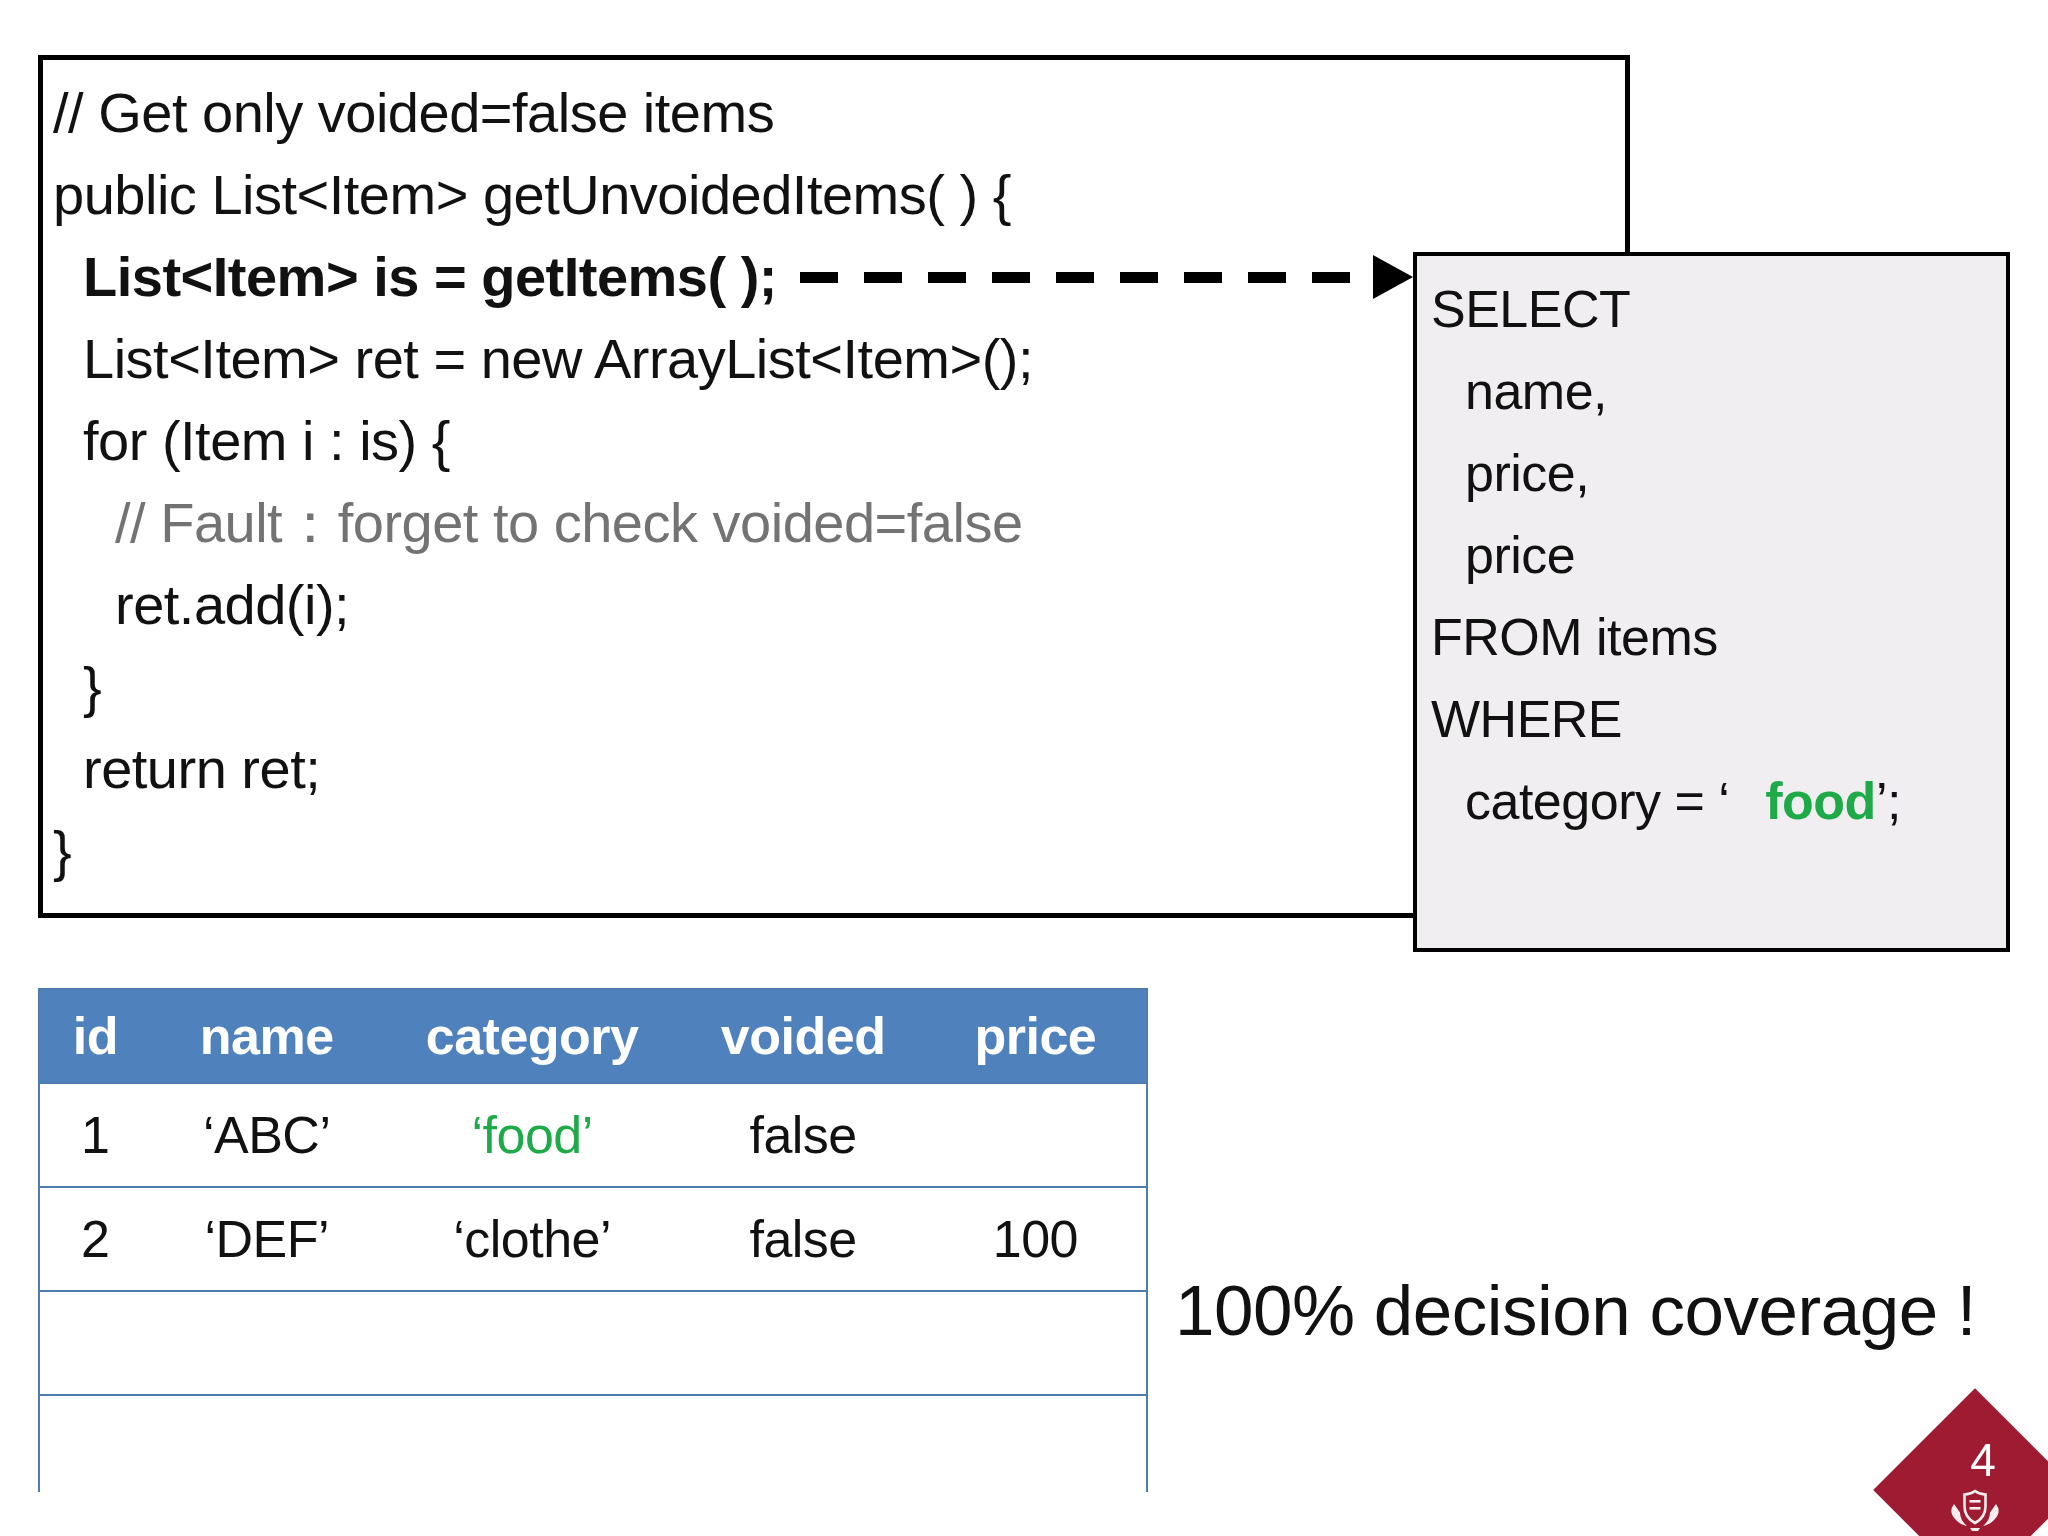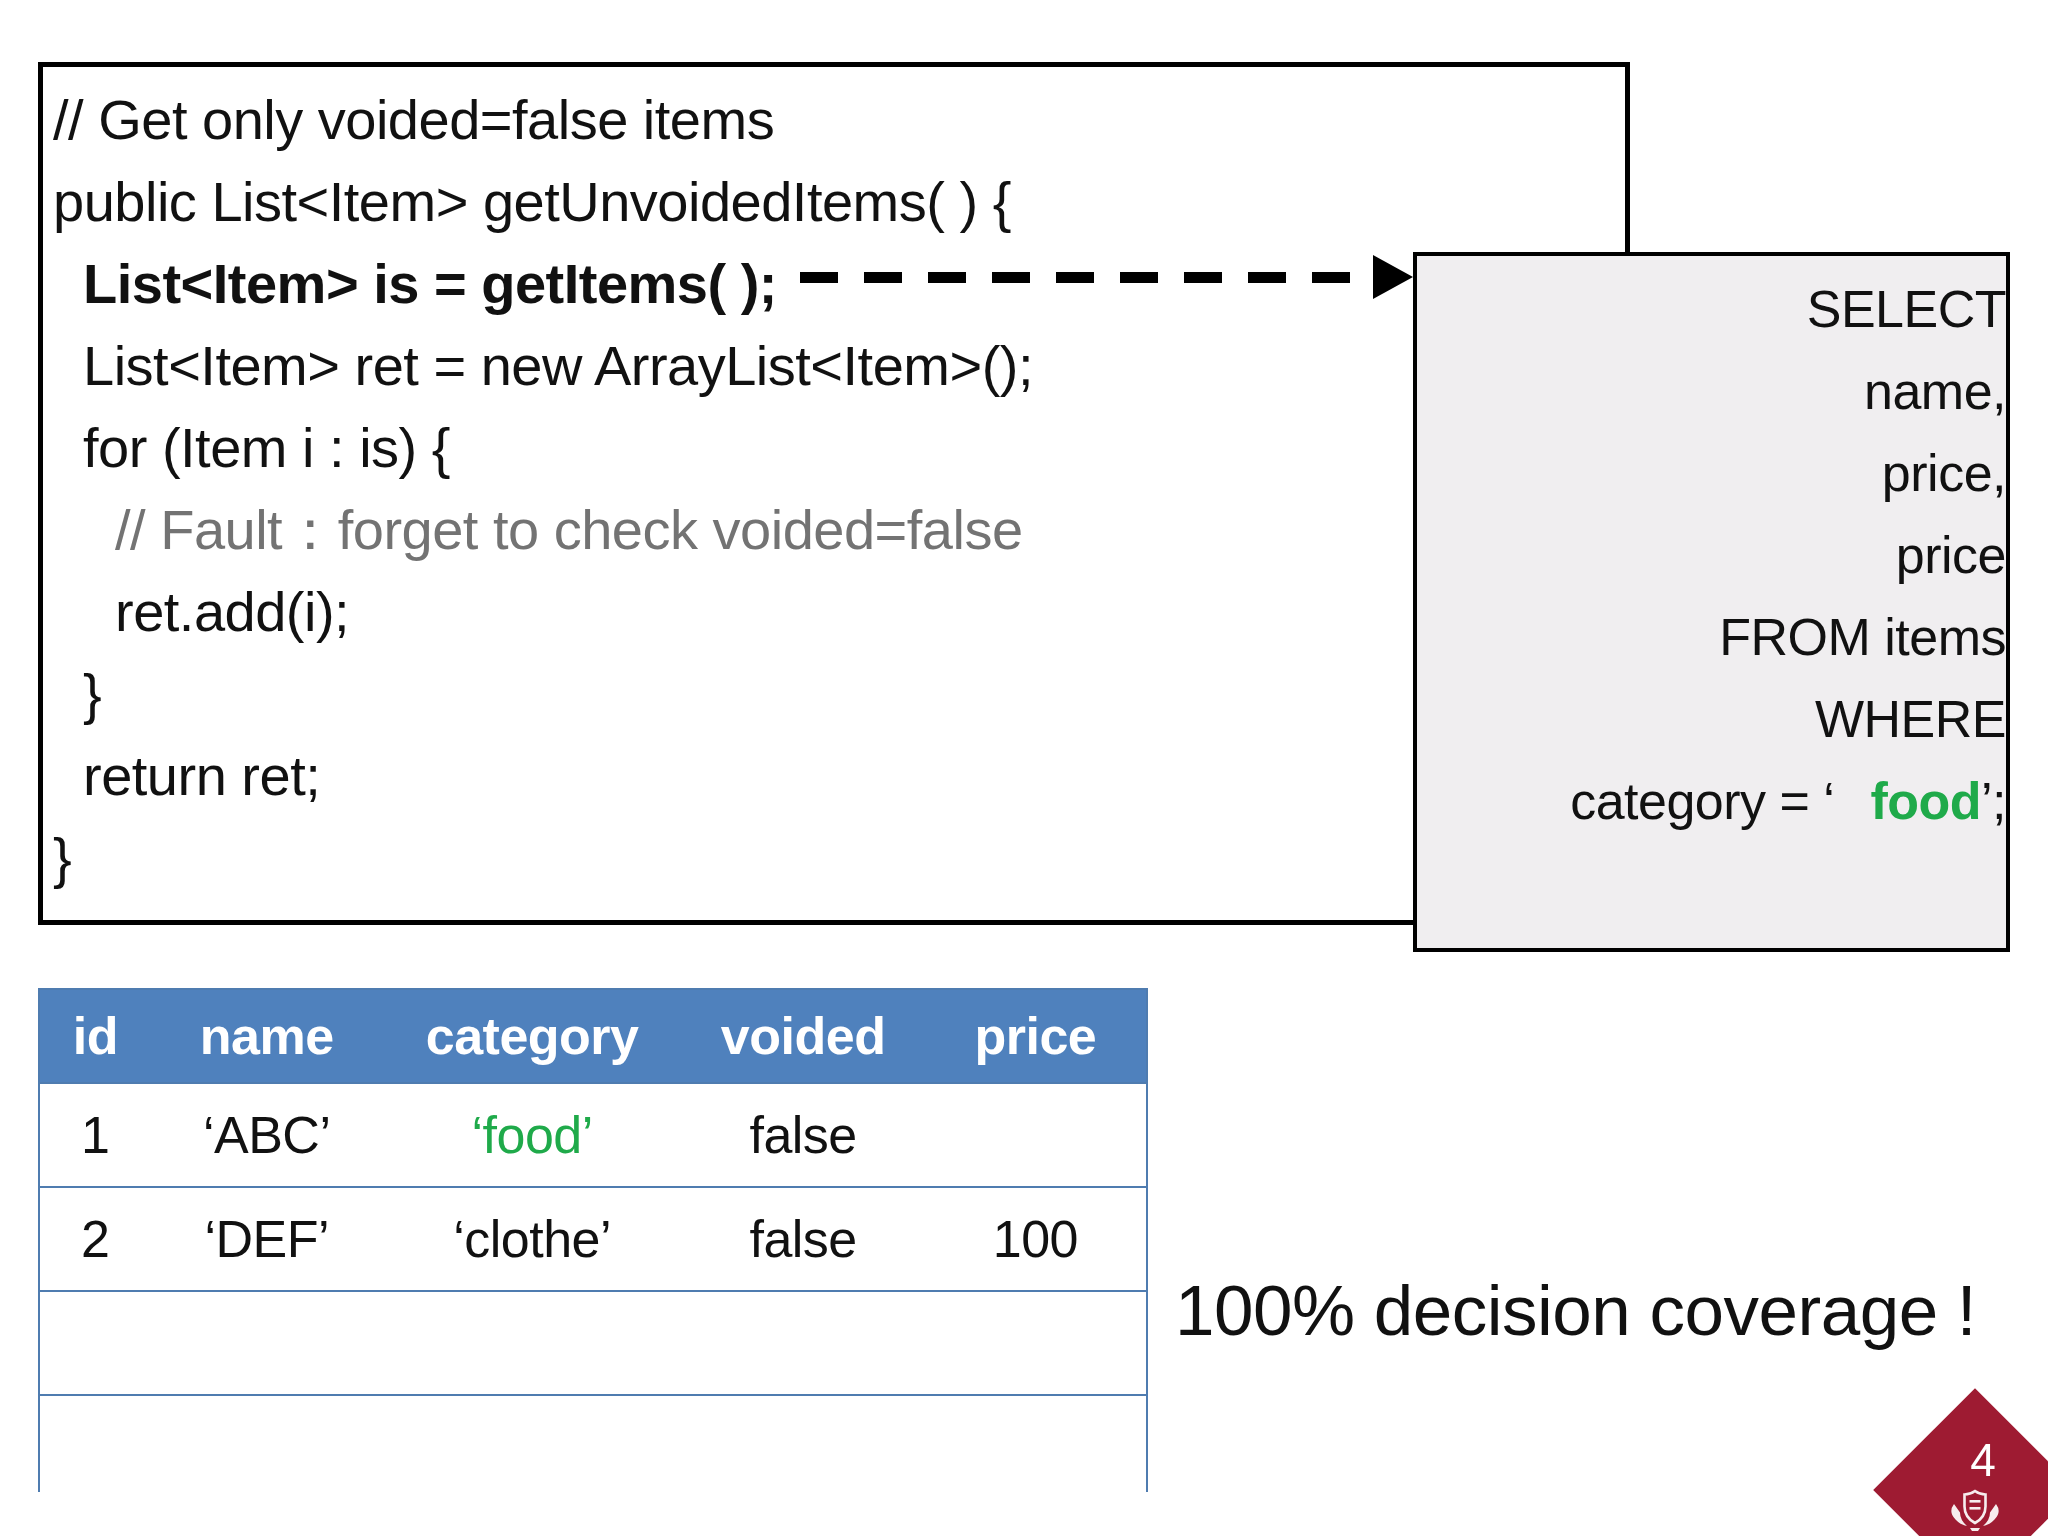--- a/index.html
+++ b/index.html
@@ -2,21 +2,21 @@
 <html><head>
 <meta charset="utf-8">
 <style>
   html,body{margin:0;padding:0;}
   body{
     width:2048px;height:1536px;position:relative;overflow:hidden;
     background:#ffffff;font-family:"Liberation Sans",sans-serif;color:#111;
   }
   
   .code-box{
-    position:absolute;left:38px;top:62px;width:1592px;height:863px;
+    position:absolute;left:38px;top:55px;width:1592px;height:863px;
     background:#fff;border:5px solid #000;box-sizing:border-box;
     padding:12px 0 0 10px;font-size:56px;line-height:82px;letter-spacing:-0.5px;
     z-index:1;
   }
   .code-line{white-space:pre;}
   .code-line.indent-1{padding-left:30px;}
   .code-line.indent-2{padding-left:62px;}
   .code-line.bold{font-weight:bold;}
   .code-line.fault{color:#737373;}
   
@@ -29,21 +29,20 @@
     position:absolute;right:0;top:0;width:0;height:0;
     border-top:22px solid transparent;border-bottom:22px solid transparent;
     border-left:40px solid #000;
   }
   
   .sql-box{
     position:absolute;left:1413px;top:252px;width:597px;height:700px;
     background:#F0EEF0;border:4px solid #000;box-sizing:border-box;
     padding:12px 0 0 14px;font-size:52px;line-height:82px;letter-spacing:-0.5px;
     z-index:3;
-    text-align:right;
   }
   .sql-line{white-space:pre;}
   .sql-line.indent{padding-left:34px;}
   .sql-food{color:#1FAA4A;font-weight:bold;margin-left:36px;}
   
   .result-table{
     position:absolute;left:38px;top:988px;width:1110px;height:504px;
     border:2px solid #4f7cb0;box-sizing:border-box;background:#4d7c0f;z-index:1;
   }
   .t-row{display:grid;grid-template-columns:10% 21% 27% 22% 20%;}

